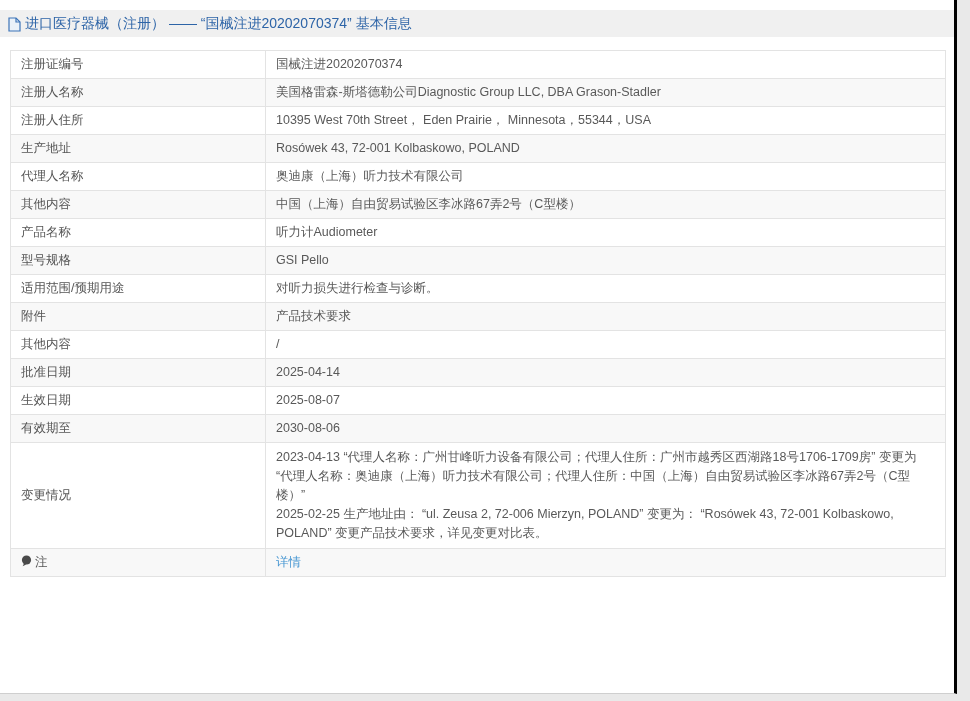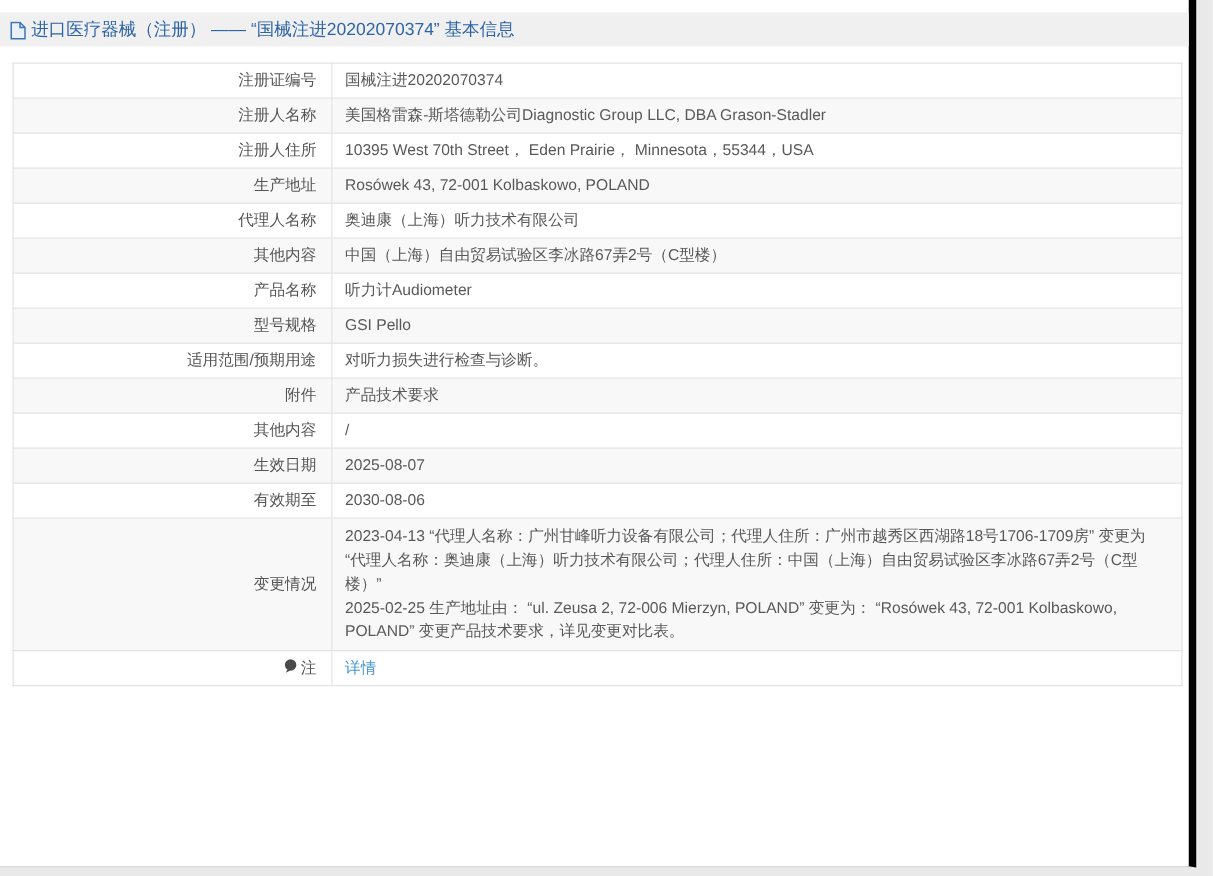--- a/index.html
+++ b/index.html
@@ -7,21 +7,21 @@
     margin: 0; padding: 0;
     width: 970px; height: 701px;
     background: #e9e9e9;
     font-family: "Liberation Sans", "DejaVu Sans", sans-serif;
     overflow: hidden;
   }
   .panel {
     position: absolute; left: 0; top: 0;
     width: 957px; height: 694px;
     background: #ffffff;
-    border-right: 6px solid #000000;
+    border-right: 3px solid #000000;
     border-bottom: 1px solid #cfcfcf;
   }
   .titlebar {
     margin-top: 10px;
     height: 27px;
     background: #f0f0f0;
     display: flex;
     align-items: center;
     padding-left: 8px;
     font-size: 14px;
@@ -44,21 +44,20 @@
     border: 1px solid #e3e3e3;
     font-size: 12.5px;
     color: #595959;
     vertical-align: middle;
     padding: 5px 10px;
     line-height: 17px;
     word-break: break-word;
   }
   .info-table col.c-label { width: 255px; }
   .info-table td.label {
-    text-align: right;
     padding-right: 12px;
     color: #555555;
   }
   .info-table tr:nth-child(even) { background: #f8f8f8; }
   .value-text.pre { white-space: pre-line; line-height: 19px; }
   .detail-link {
     color: #4696d2;
     cursor: pointer;
     text-decoration: none;
   }
@@ -128,20 +127,24 @@
   </tr>
         <tr>
     <td class="label"><span>附件</span></td>
     <td class="value"><span class="value-text">产品技术要求</span></td>
   </tr>
         <tr>
     <td class="label"><span>其他内容</span></td>
     <td class="value"><span class="value-text">/</span></td>
   </tr>
         <tr>
+    <td class="label"><span>批准日期</span></td>
+    <td class="value"><span class="value-text">2025-04-14</span></td>
+  </tr>
+        <tr>
     <td class="label"><span>生效日期</span></td>
     <td class="value"><span class="value-text">2025-08-07</span></td>
   </tr>
         <tr>
     <td class="label"><span>有效期至</span></td>
     <td class="value"><span class="value-text">2030-08-06</span></td>
   </tr>
         <tr>
     <td class="label"><span>变更情况</span></td>
     <td class="value"><span class="value-text pre">2023-04-13 “代理人名称：广州甘峰听力设备有限公司；代理人住所：广州市越秀区西湖路18号1706-1709房” 变更为 “代理人名称：奥迪康（上海）听力技术有限公司；代理人住所：中国（上海）自由贸易试验区李冰路67弄2号（C型楼）”

